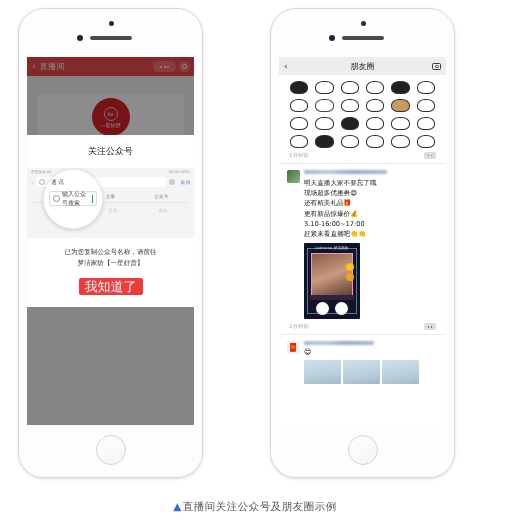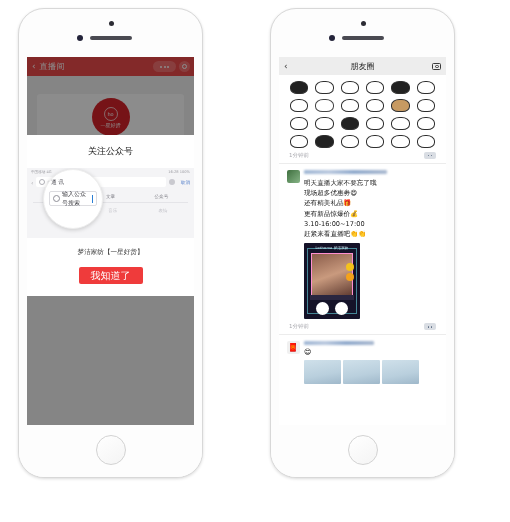--- a/index.html
+++ b/index.html
@@ -117,21 +117,21 @@
   .lp-top span{font-size:5.6px;color:#55555c;}
   .lp-srch{margin:4px 5px 0;height:13px;border:.8px solid #dcdce0;border-radius:2px;
            display:flex;align-items:center;gap:2px;padding:0 3px;background:#fff;}
   .lp-srch .mg{width:5px;height:5px;border:1px solid #8e8e96;border-radius:50%;flex:none;}
   .lp-srch em{font-style:normal;font-size:6px;color:#3c3c42;}
   .lp-cur{width:1px;height:8px;background:#2b7fd4;}
 
   .modal-txt{text-align:center;font-size:6.6px;color:#333;line-height:1.7;
              margin:9px 14px 0;}
   .modal-btn{margin:9px auto 0;width:64px;height:17px;background:#ef3b3b;
-             border-radius:2px;color:#fff;font-size:10px;
+             border-radius:2px;color:#fff;font-size:13px;
              display:flex;align-items:center;justify-content:center;}
 
   
   .mm-hdr{height:18px;background:#ededed;display:flex;align-items:center;
           justify-content:center;position:relative;border-bottom:1px solid #e0e0e0;}
   .mm-hdr .ttl{font-size:8px;color:#1d1d1d;}
   .mm-back{position:absolute;left:5px;font-size:9px;color:#333;line-height:1;}
   .mm-cam{position:absolute;right:5px;width:9px;height:7px;border:1px solid #3a3a3a;
           border-radius:1.5px;box-sizing:border-box;}
   .mm-cam:after{content:"";position:absolute;left:2.2px;top:1.3px;width:3.6px;height:3.6px;
@@ -298,20 +298,21 @@
             </div>
             <div class="lp-srch">
               <span class="mg"></span>
               <em>输入公众号搜索</em>
               <span class="lp-cur"></span>
             </div>
           </div>
         </div>
 
         <div class="modal-txt">
+          <div>已为您复制公众号名称，请前往</div>
           <div>梦洁家纺【一星好货】</div>
         </div>
         <div class="modal-btn">我知道了</div>
       </div>
     </div>
 
     <div class="phone-bottom">
       <div class="home-btn"></div>
     </div>
   </div>
@@ -414,14 +415,17 @@
         </div>
 
       </div>
     </div>
 
     <div class="phone-bottom">
       <div class="home-btn"></div>
     </div>
   </div>
 
+  <div class="caption">
+    <span class="tri">▲</span><span>直播间关注公众号及朋友圈示例</span>
+  </div>
 
 </div>
 
 </body></html>

